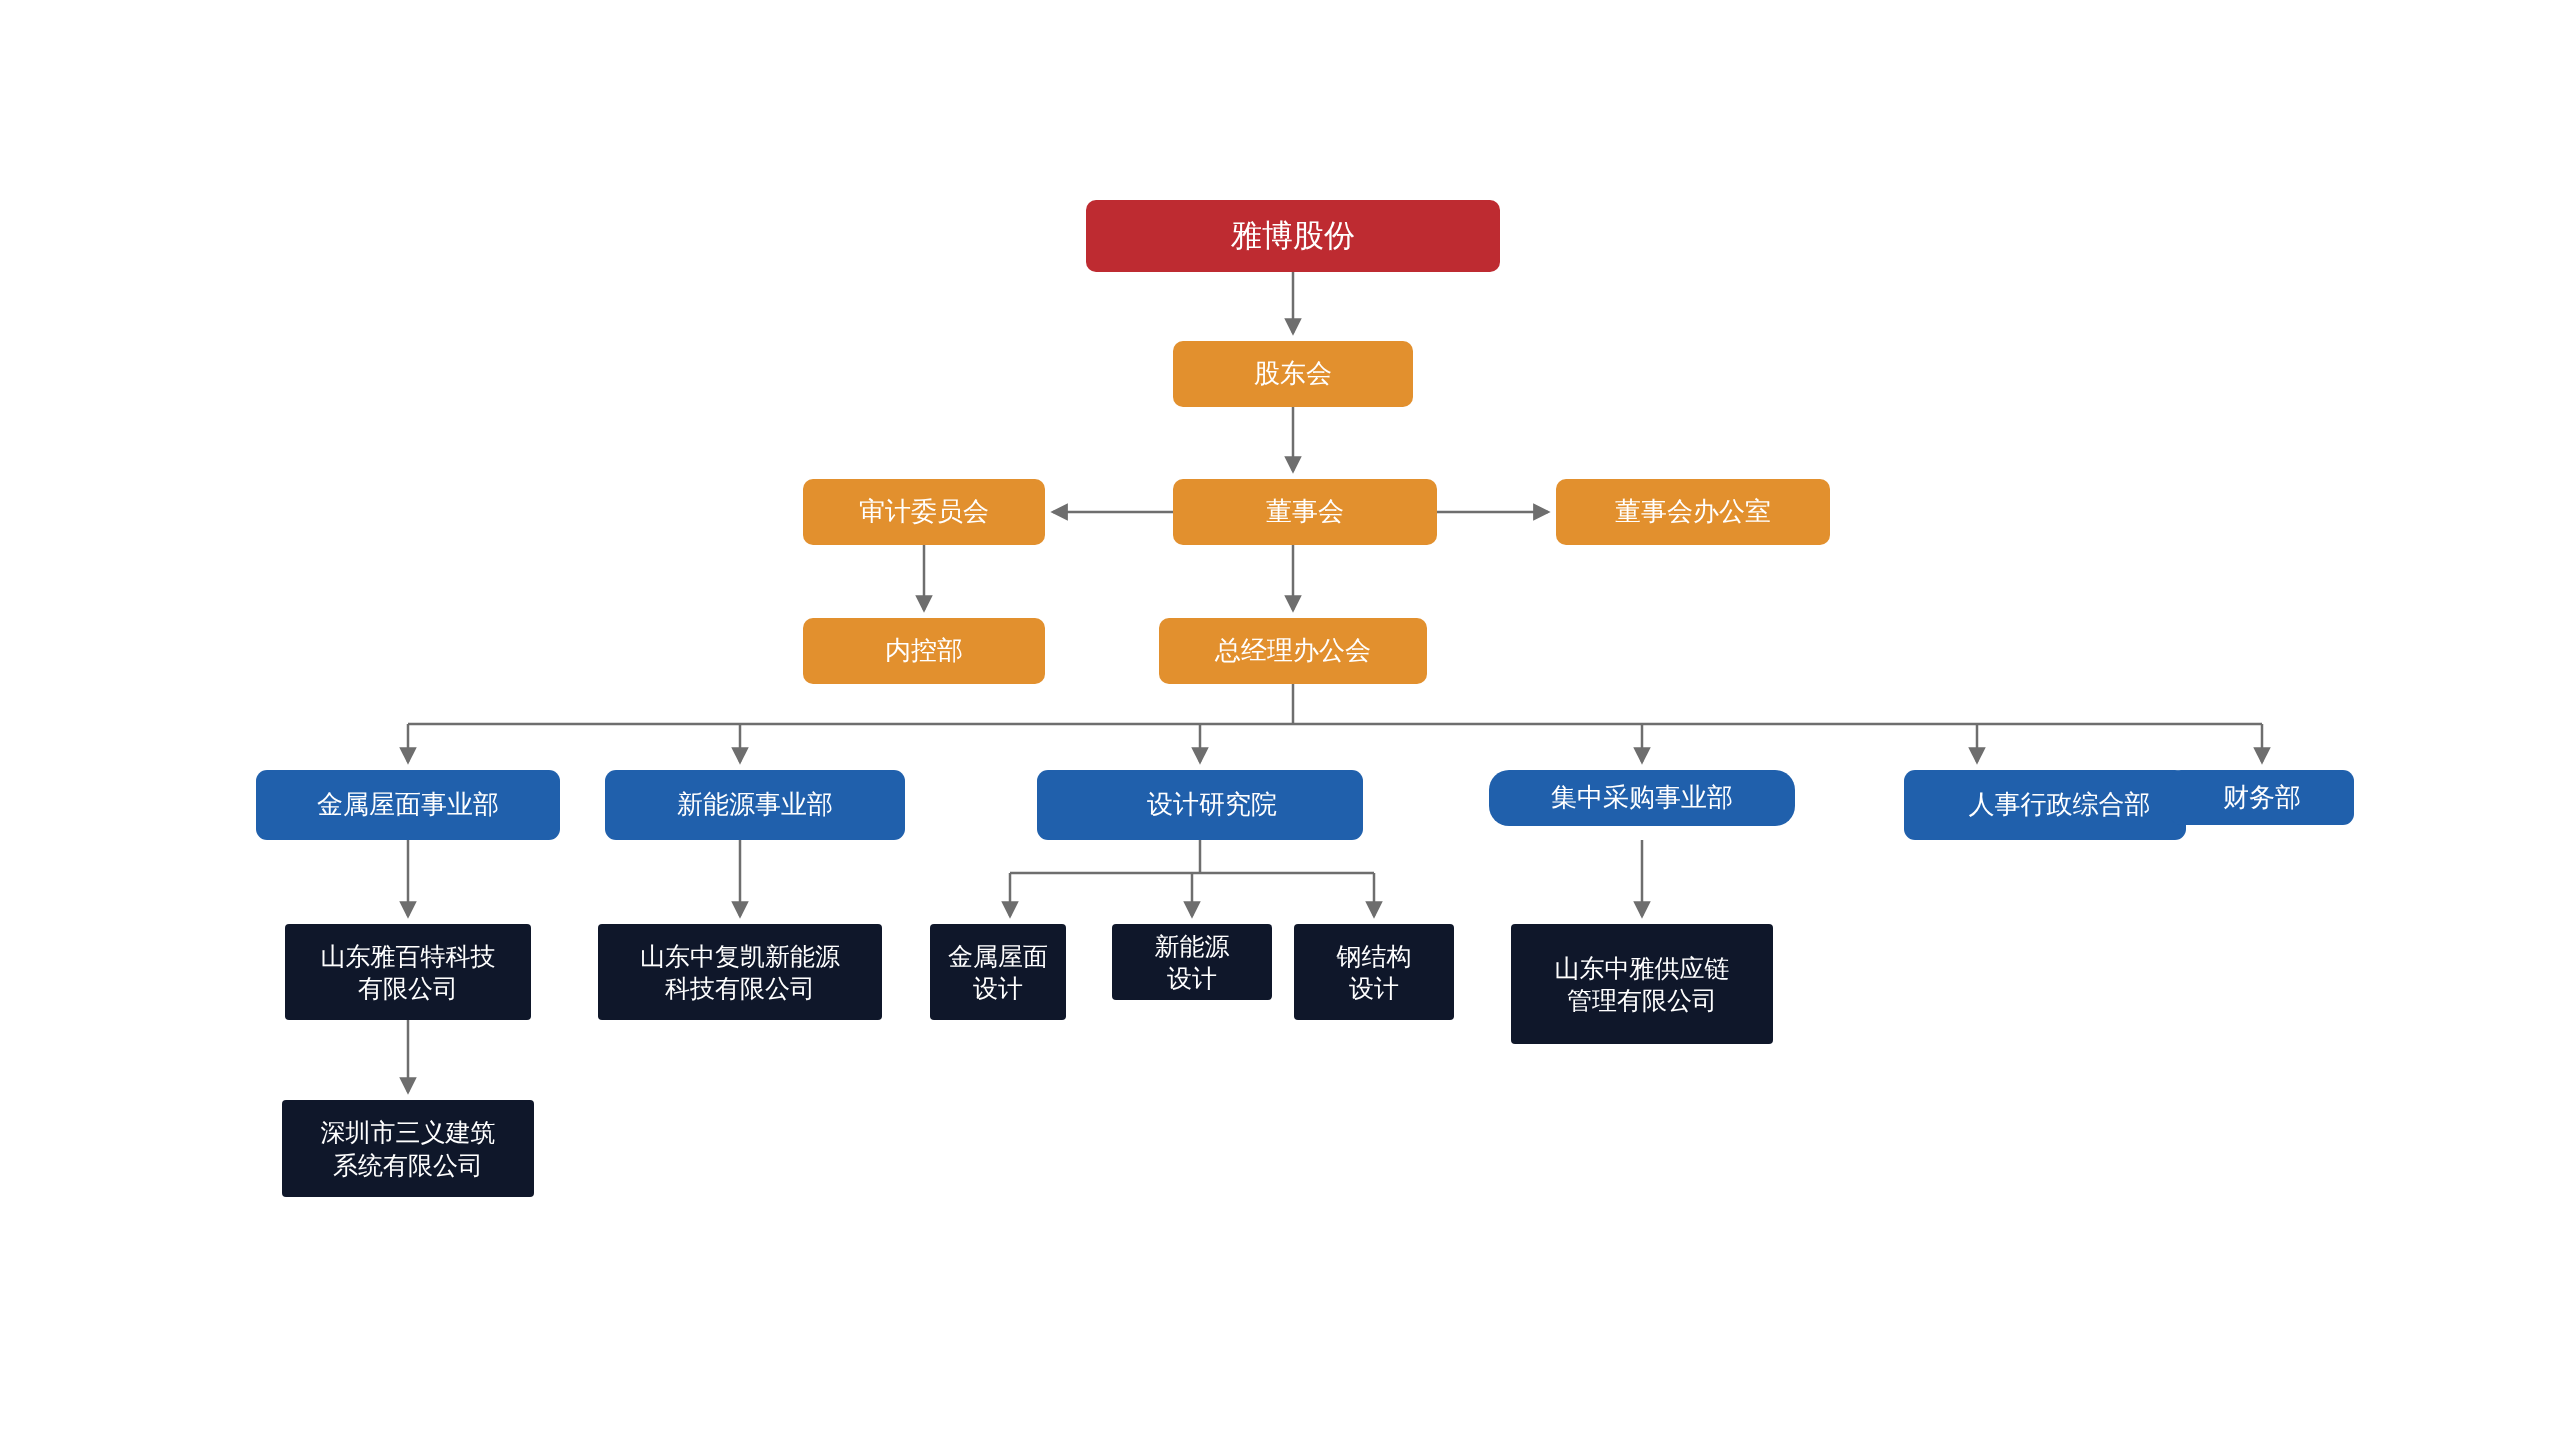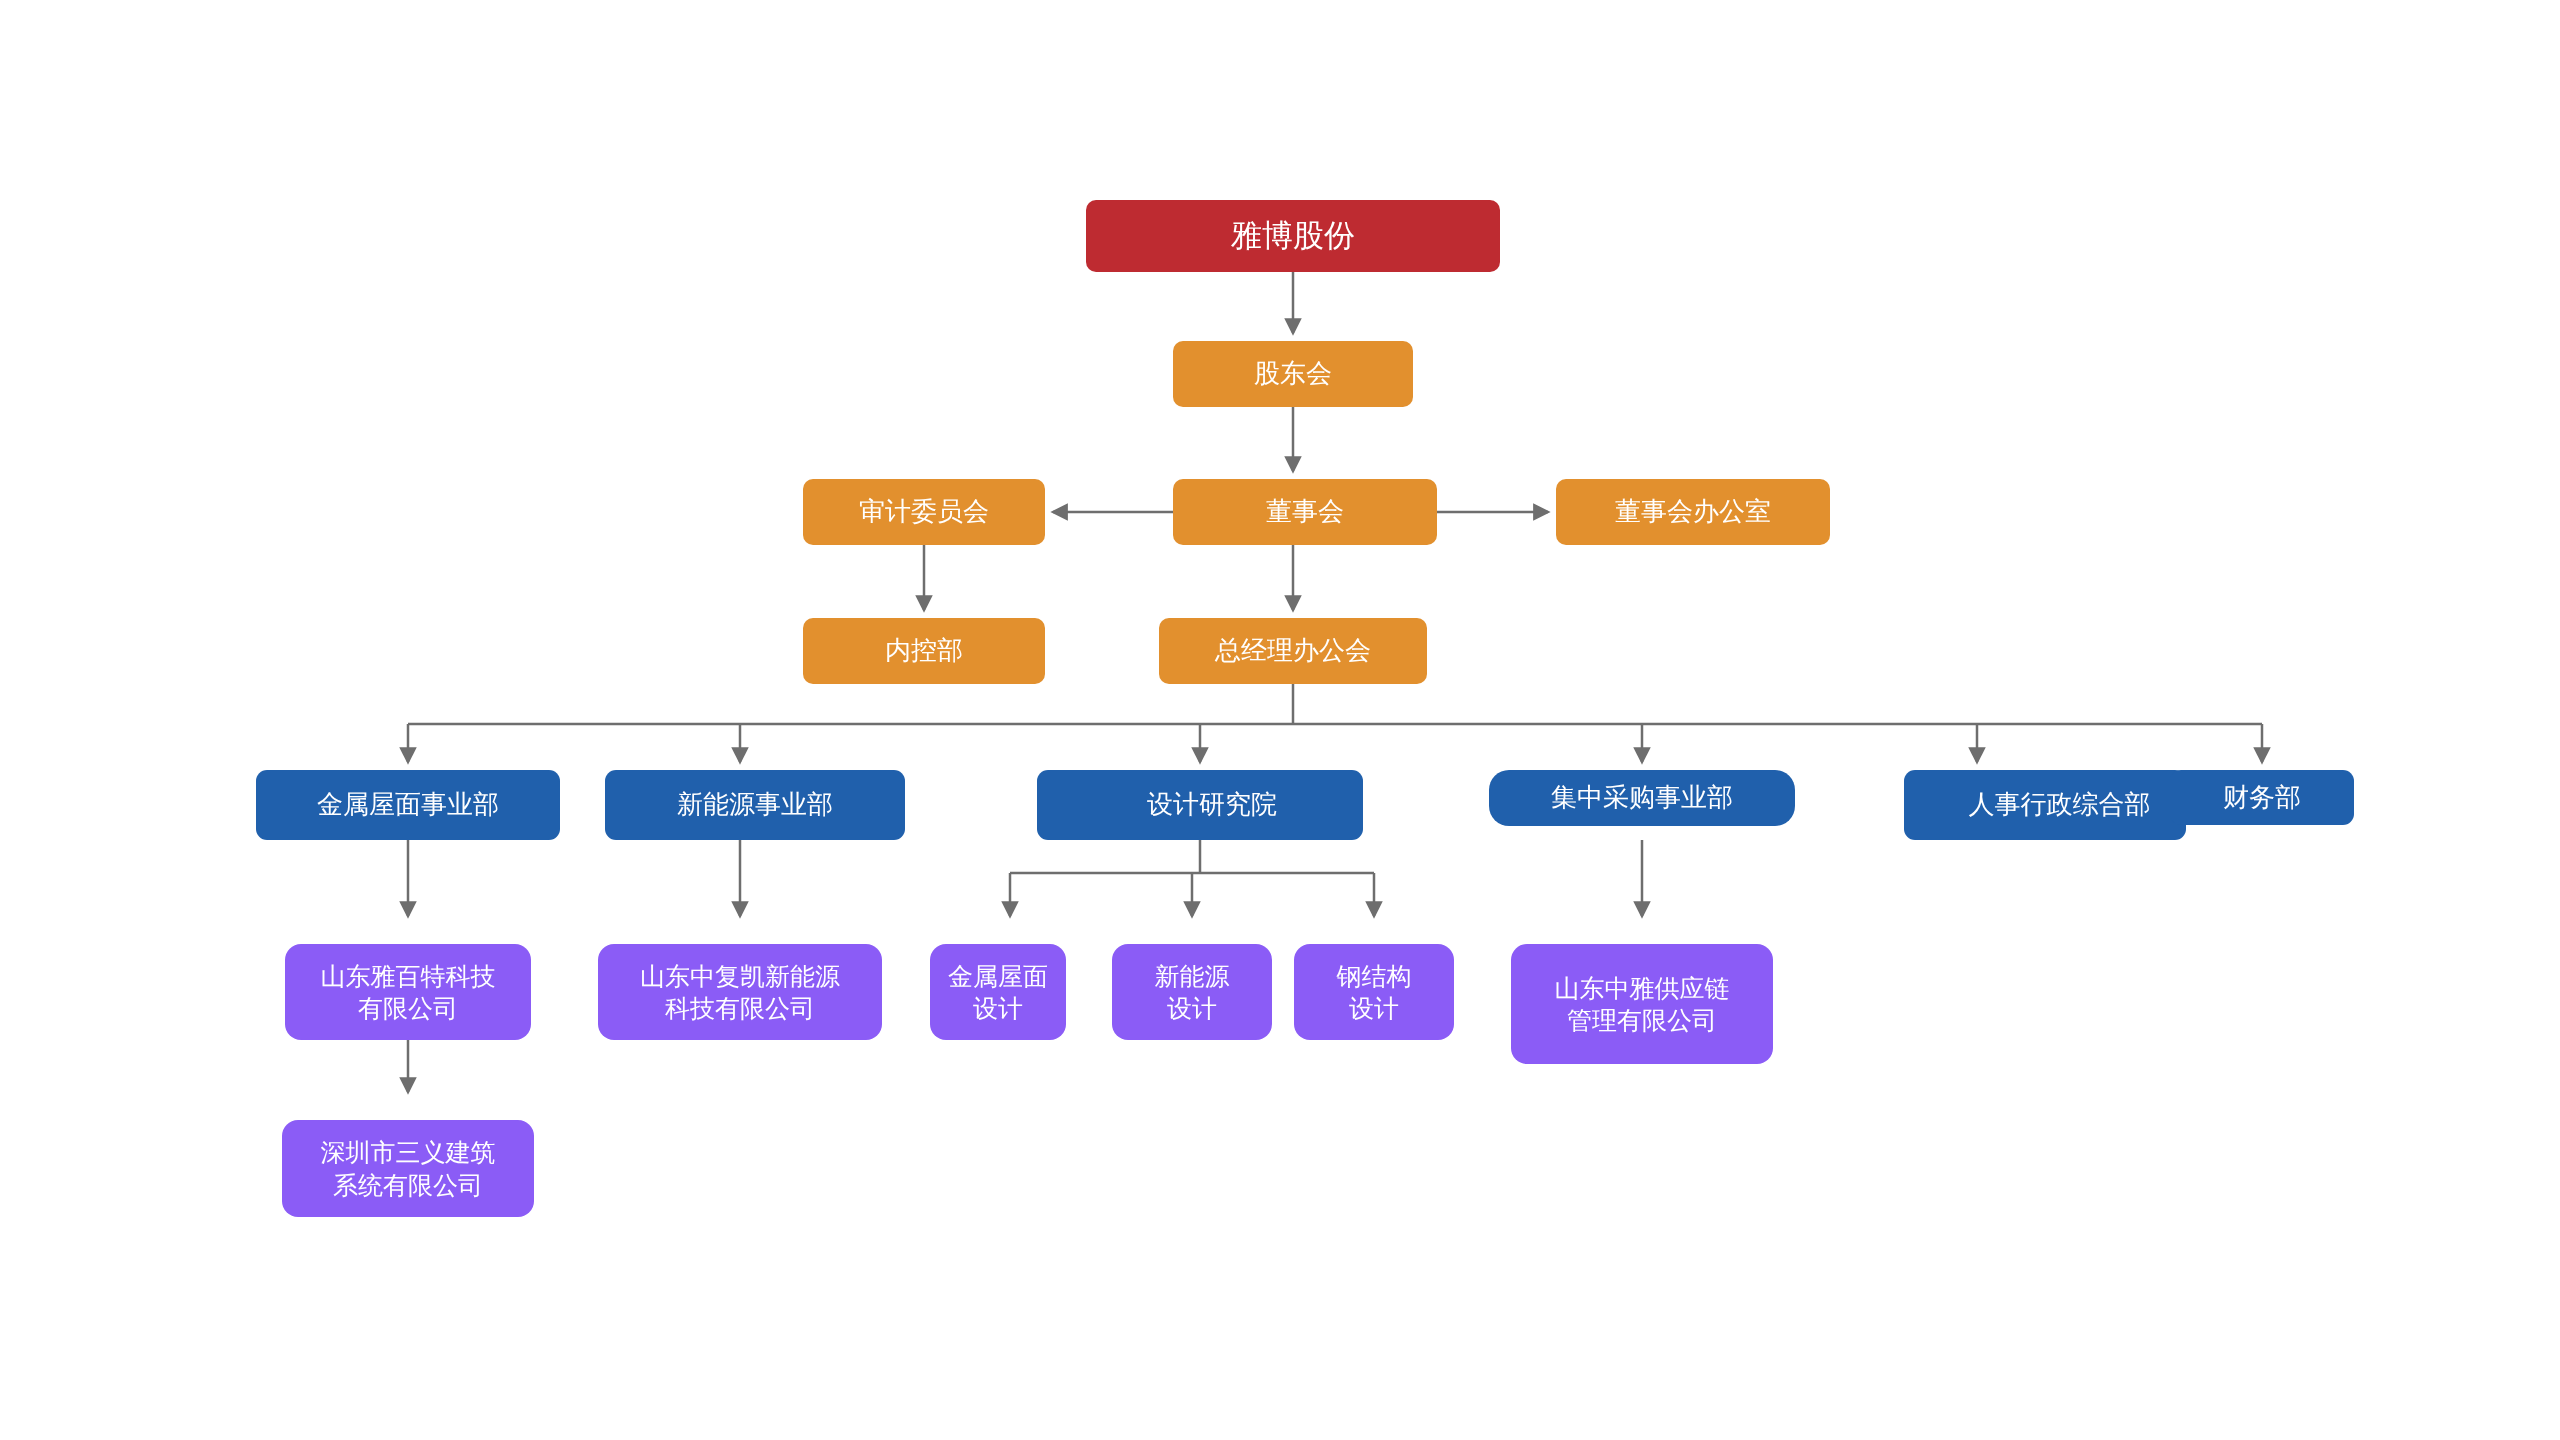--- a/index.html
+++ b/index.html
@@ -37,43 +37,42 @@
     background: #e2902e;
     border-radius: 10px;
     font-size: 26px;
   }
   .c-dept {
     background: #2060ac;
     border-radius: 11px;
     font-size: 26px;
   }
   .c-sub {
-    background: #8b5cf6;
-    border-radius: 16px;
+    background: #0f172a;
+    border-radius: 4px;
     font-size: 25px;
-    margin-top: 20px;
   }
   
   .n-root        { left: 1086px; top: 200px;  width: 414px; height: 72px; }
   .n-shareholders{ left: 1173px; top: 341px;  width: 240px; height: 66px; }
   .n-audit       { left: 803px;  top: 479px;  width: 242px; height: 66px; }
   .n-board       { left: 1173px; top: 479px;  width: 264px; height: 66px; }
   .n-board-office{ left: 1556px; top: 479px;  width: 274px; height: 66px; }
   .n-internal    { left: 803px;  top: 618px;  width: 242px; height: 66px; }
   .n-gm          { left: 1159px; top: 618px;  width: 268px; height: 66px; }
   .n-metal-div   { left: 256px;  top: 770px;  width: 304px; height: 70px; }
   .n-energy-div  { left: 590px;  top: 770px;  width: 300px; height: 70px; margin-left: 15px; }
   .n-design      { left: 1037px; top: 770px;  width: 326px; height: 70px; padding-left: 24px; }
   .n-procure     { left: 1489px; top: 770px;  width: 306px; height: 56px; border-radius: 20px; }
   .n-hr          { left: 1904px; top: 770px;  width: 282px; height: 70px; padding-left: 29px; }
   .n-finance     { left: 2170px; top: 770px;  width: 184px; height: 55px; }
   .n-yabaite     { left: 285px;  top: 924px;  width: 246px; height: 96px; }
   .n-zhongfukai  { left: 598px;  top: 924px;  width: 284px; height: 96px; }
   .n-mr-design   { left: 930px;  top: 924px;  width: 136px; height: 96px; }
-  .n-ne-design   { left: 1112px; top: 924px;  width: 160px; height: 96px; }
+  .n-ne-design   { left: 1112px; top: 924px;  width: 160px; height: 76px; }
   .n-steel-design{ left: 1294px; top: 924px;  width: 160px; height: 96px; }
   .n-zhongya     { left: 1511px; top: 924px;  width: 262px; height: 120px; }
   .n-sanyi       { left: 282px;  top: 1100px; width: 252px; height: 97px; }
 </style>
 </head>
 <body>
 
 <div class="canvas">
 
   <svg class="connectors" width="2560" height="1440" viewBox="0 0 2560 1440" xmlns="http://www.w3.org/2000/svg">

